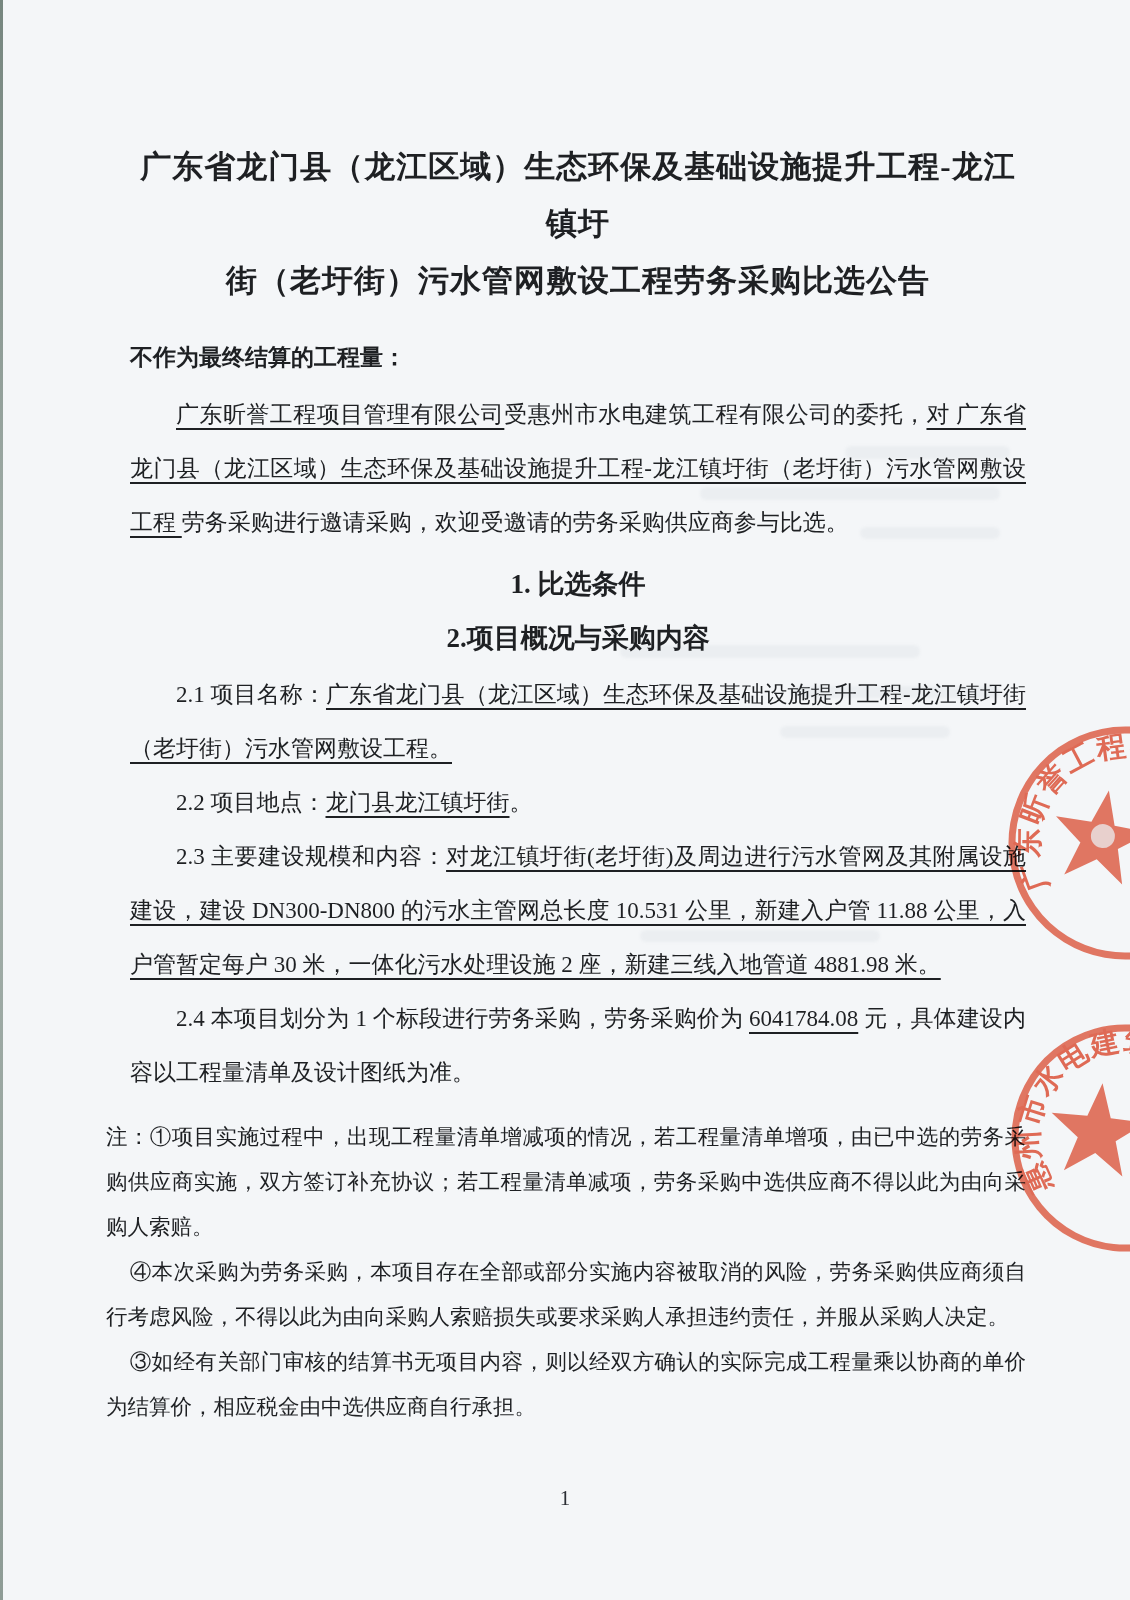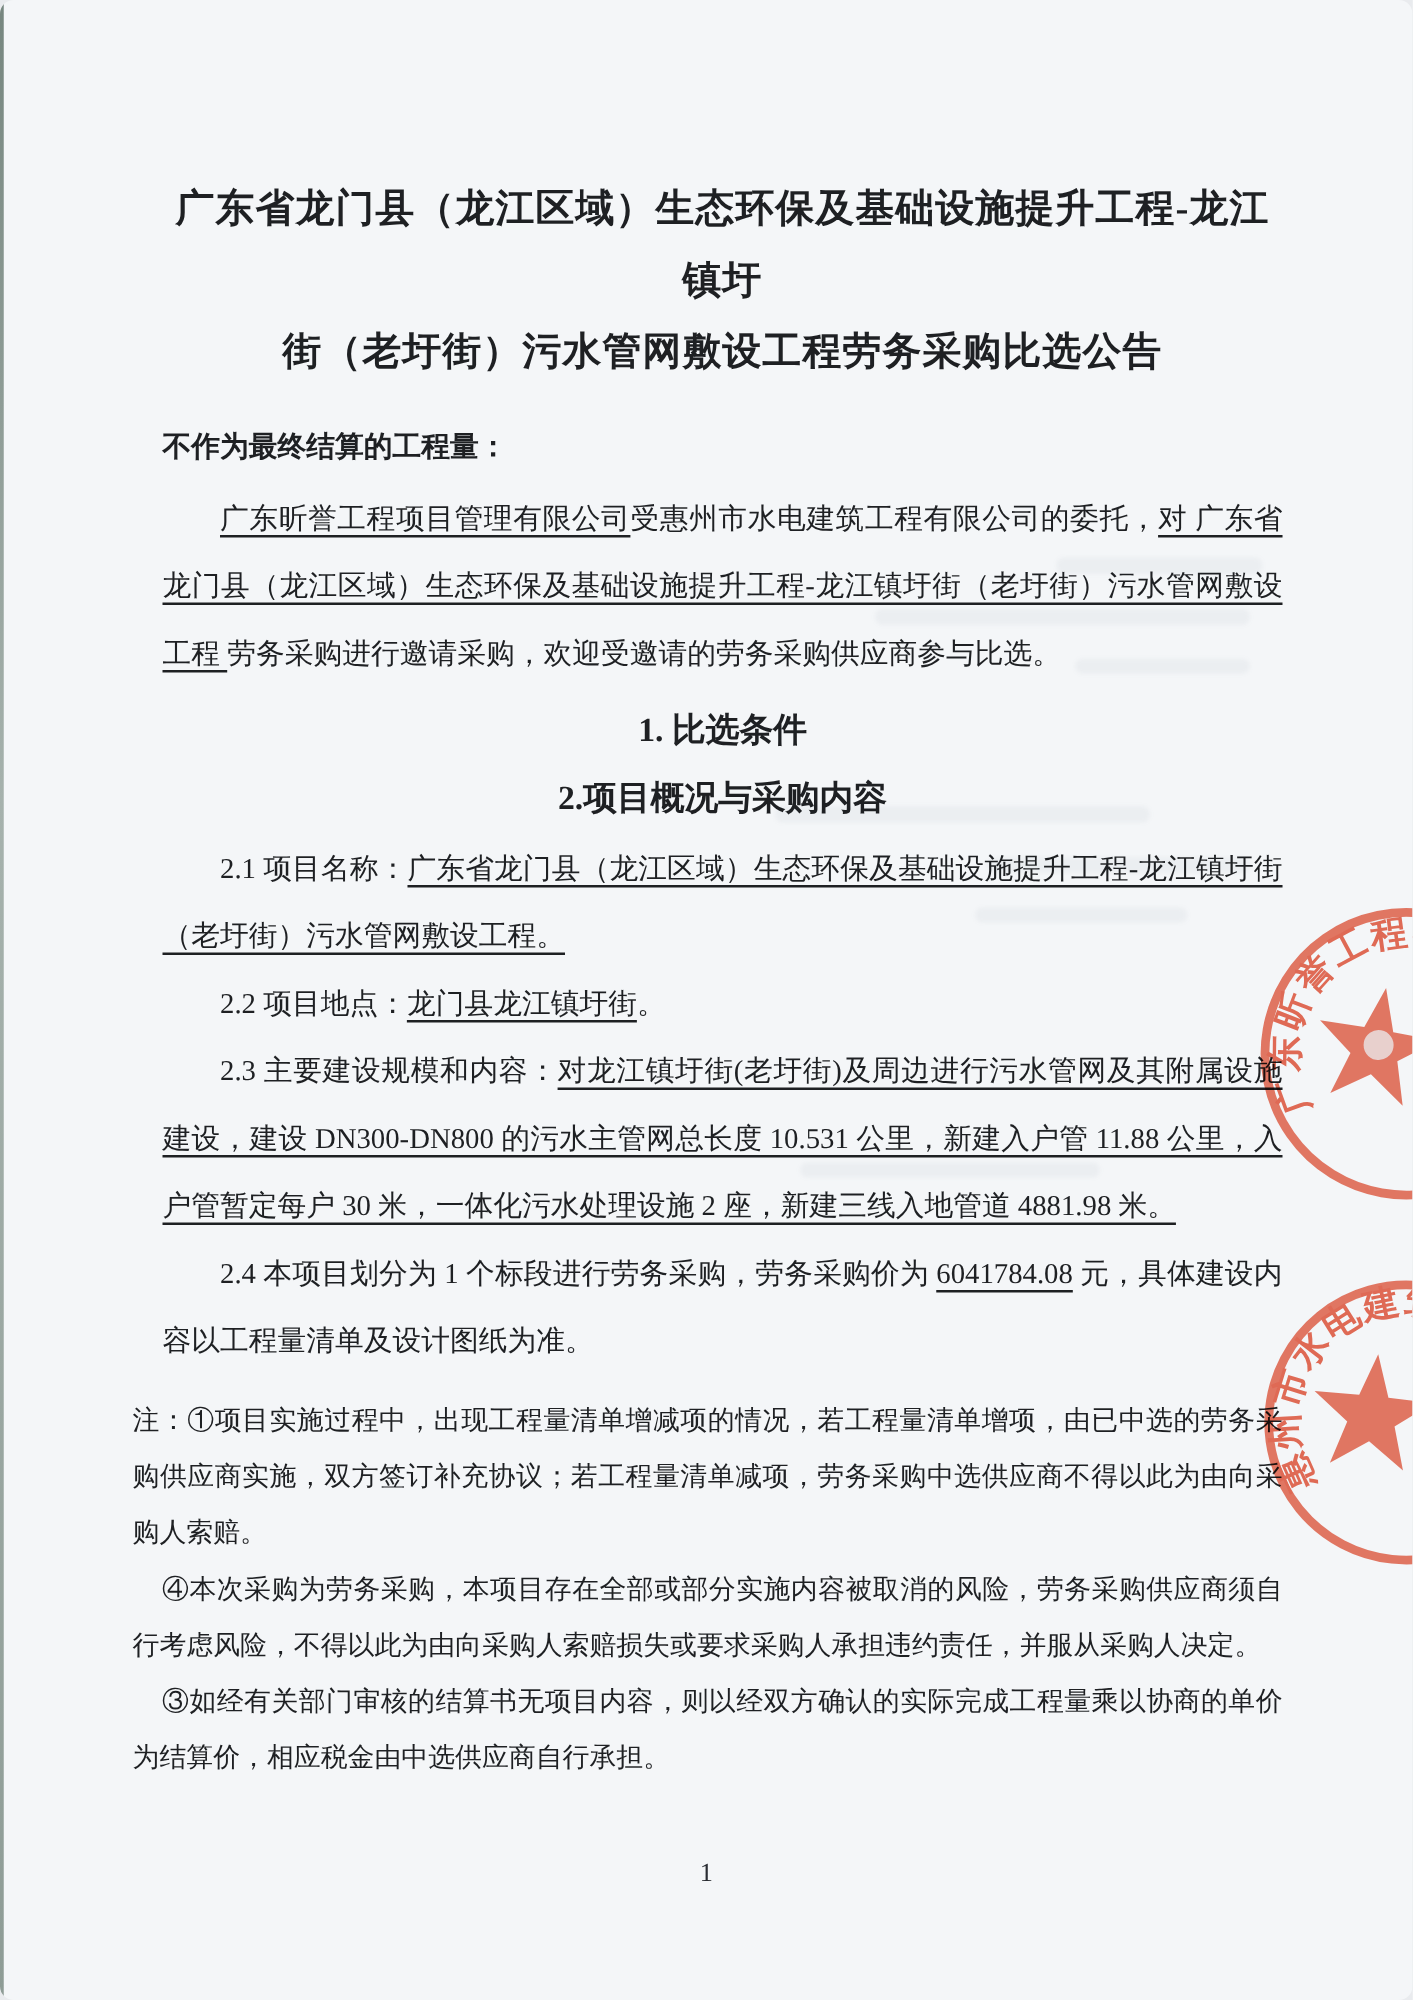--- a/index.html
+++ b/index.html
@@ -9,21 +9,20 @@
     --edge:#8a9a94;
   }
   html,body{margin:0;padding:0;background:#e9ebee;}
   .page{
     position:relative;
     width:1130px;height:1600px;
     background:var(--paper);
     overflow:hidden;
     font-family:"Liberation Serif","DejaVu Serif",serif;
     color:var(--ink);
-    border-radius:11px;
   }
   .edge-line{
     position:absolute;left:0;top:0;bottom:0;width:3px;
     background:linear-gradient(to bottom,#76867f,#a6b2ad 40%,#8e9c96);
   }
   .content{
     position:absolute;left:130px;right:104px;top:138px;
   }
   .doc-title{
     text-align:center;

